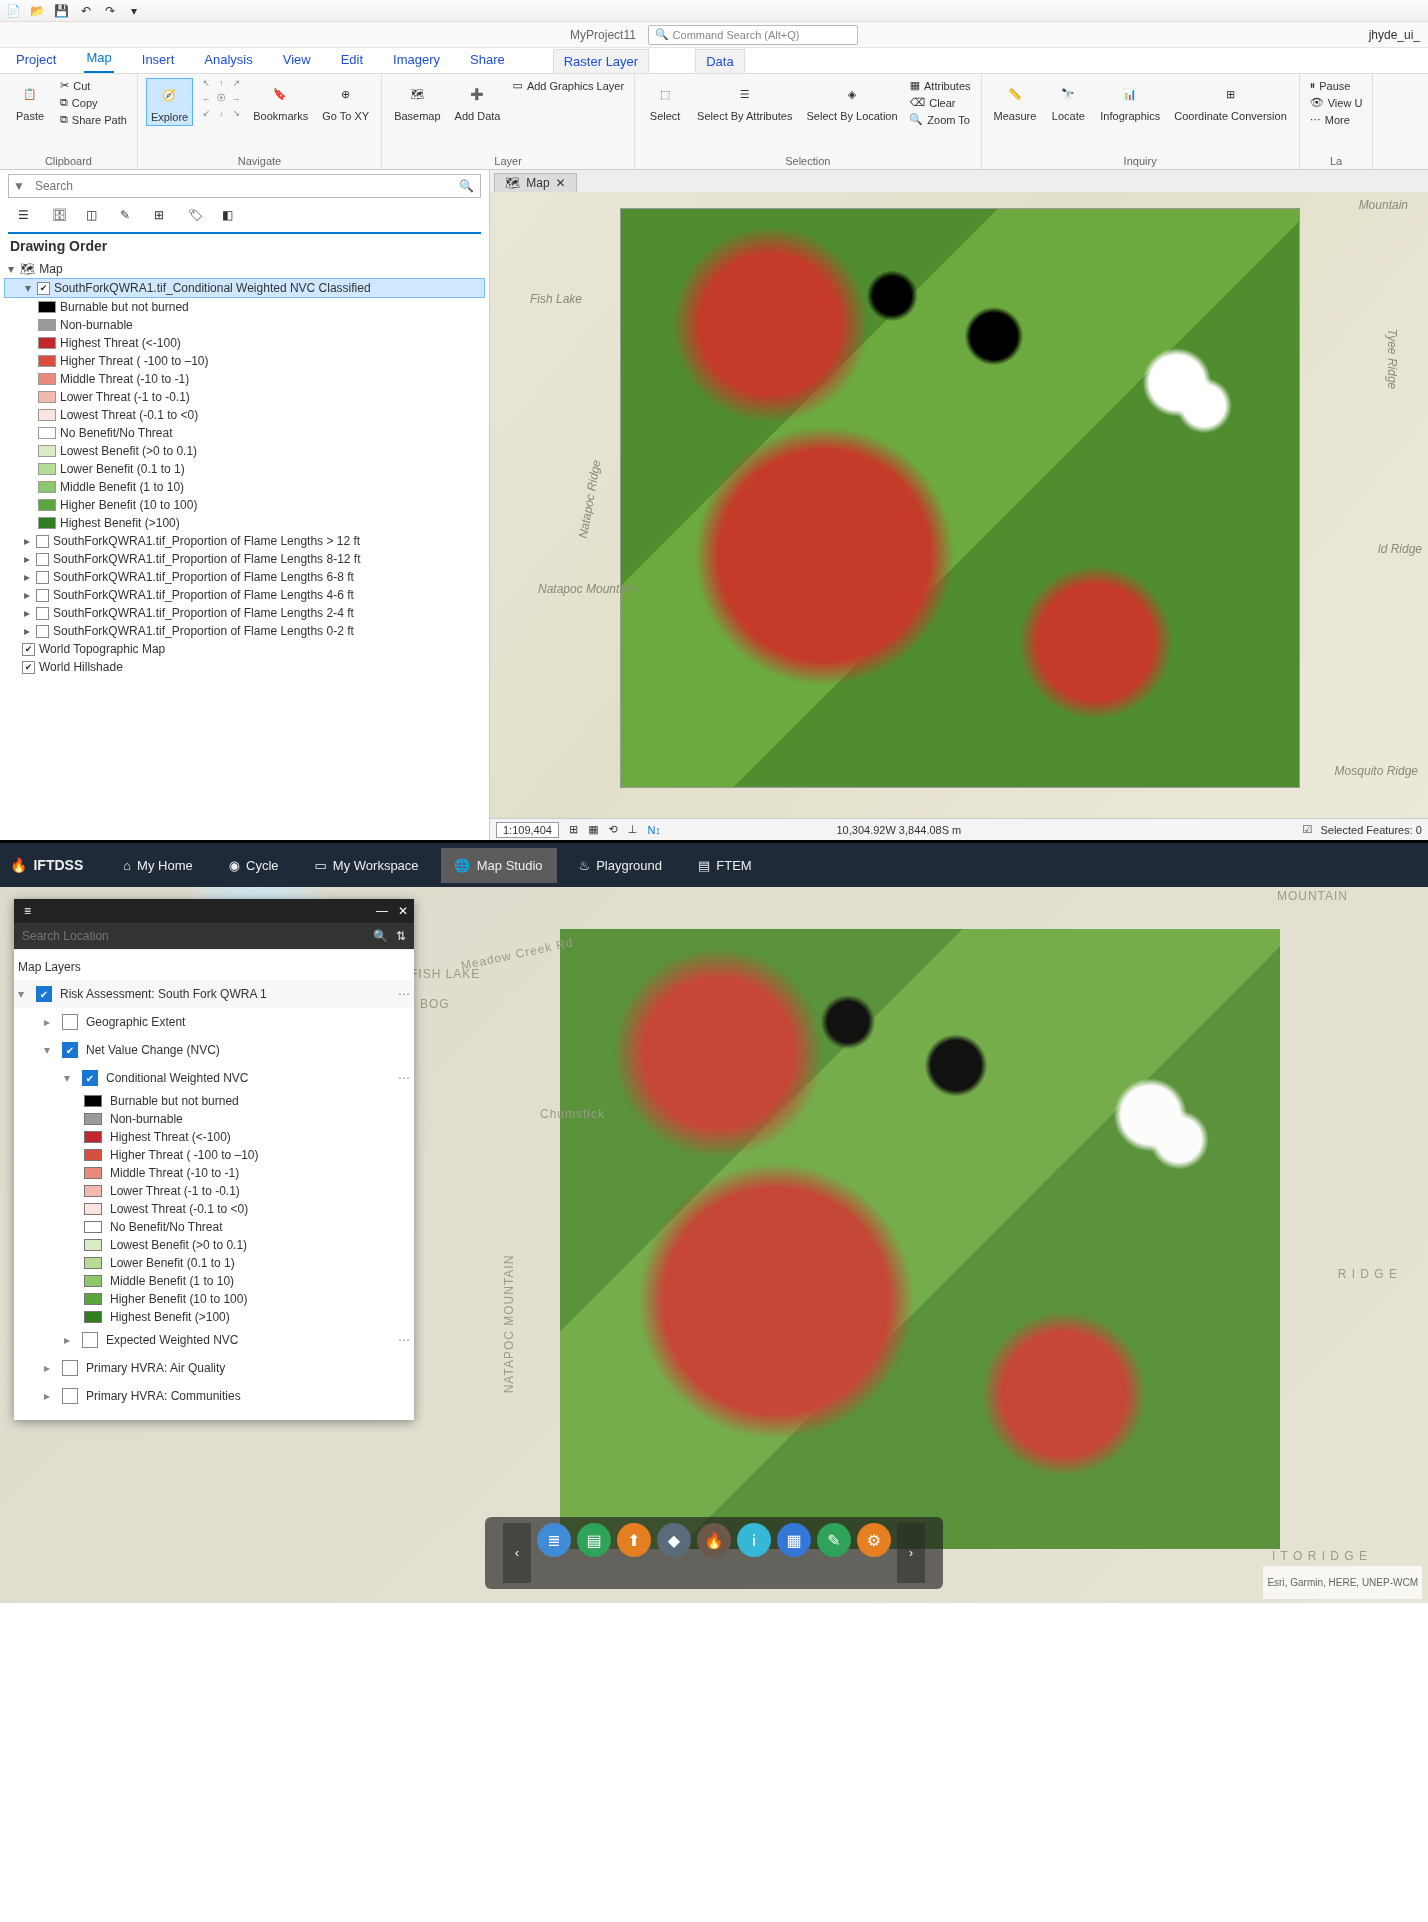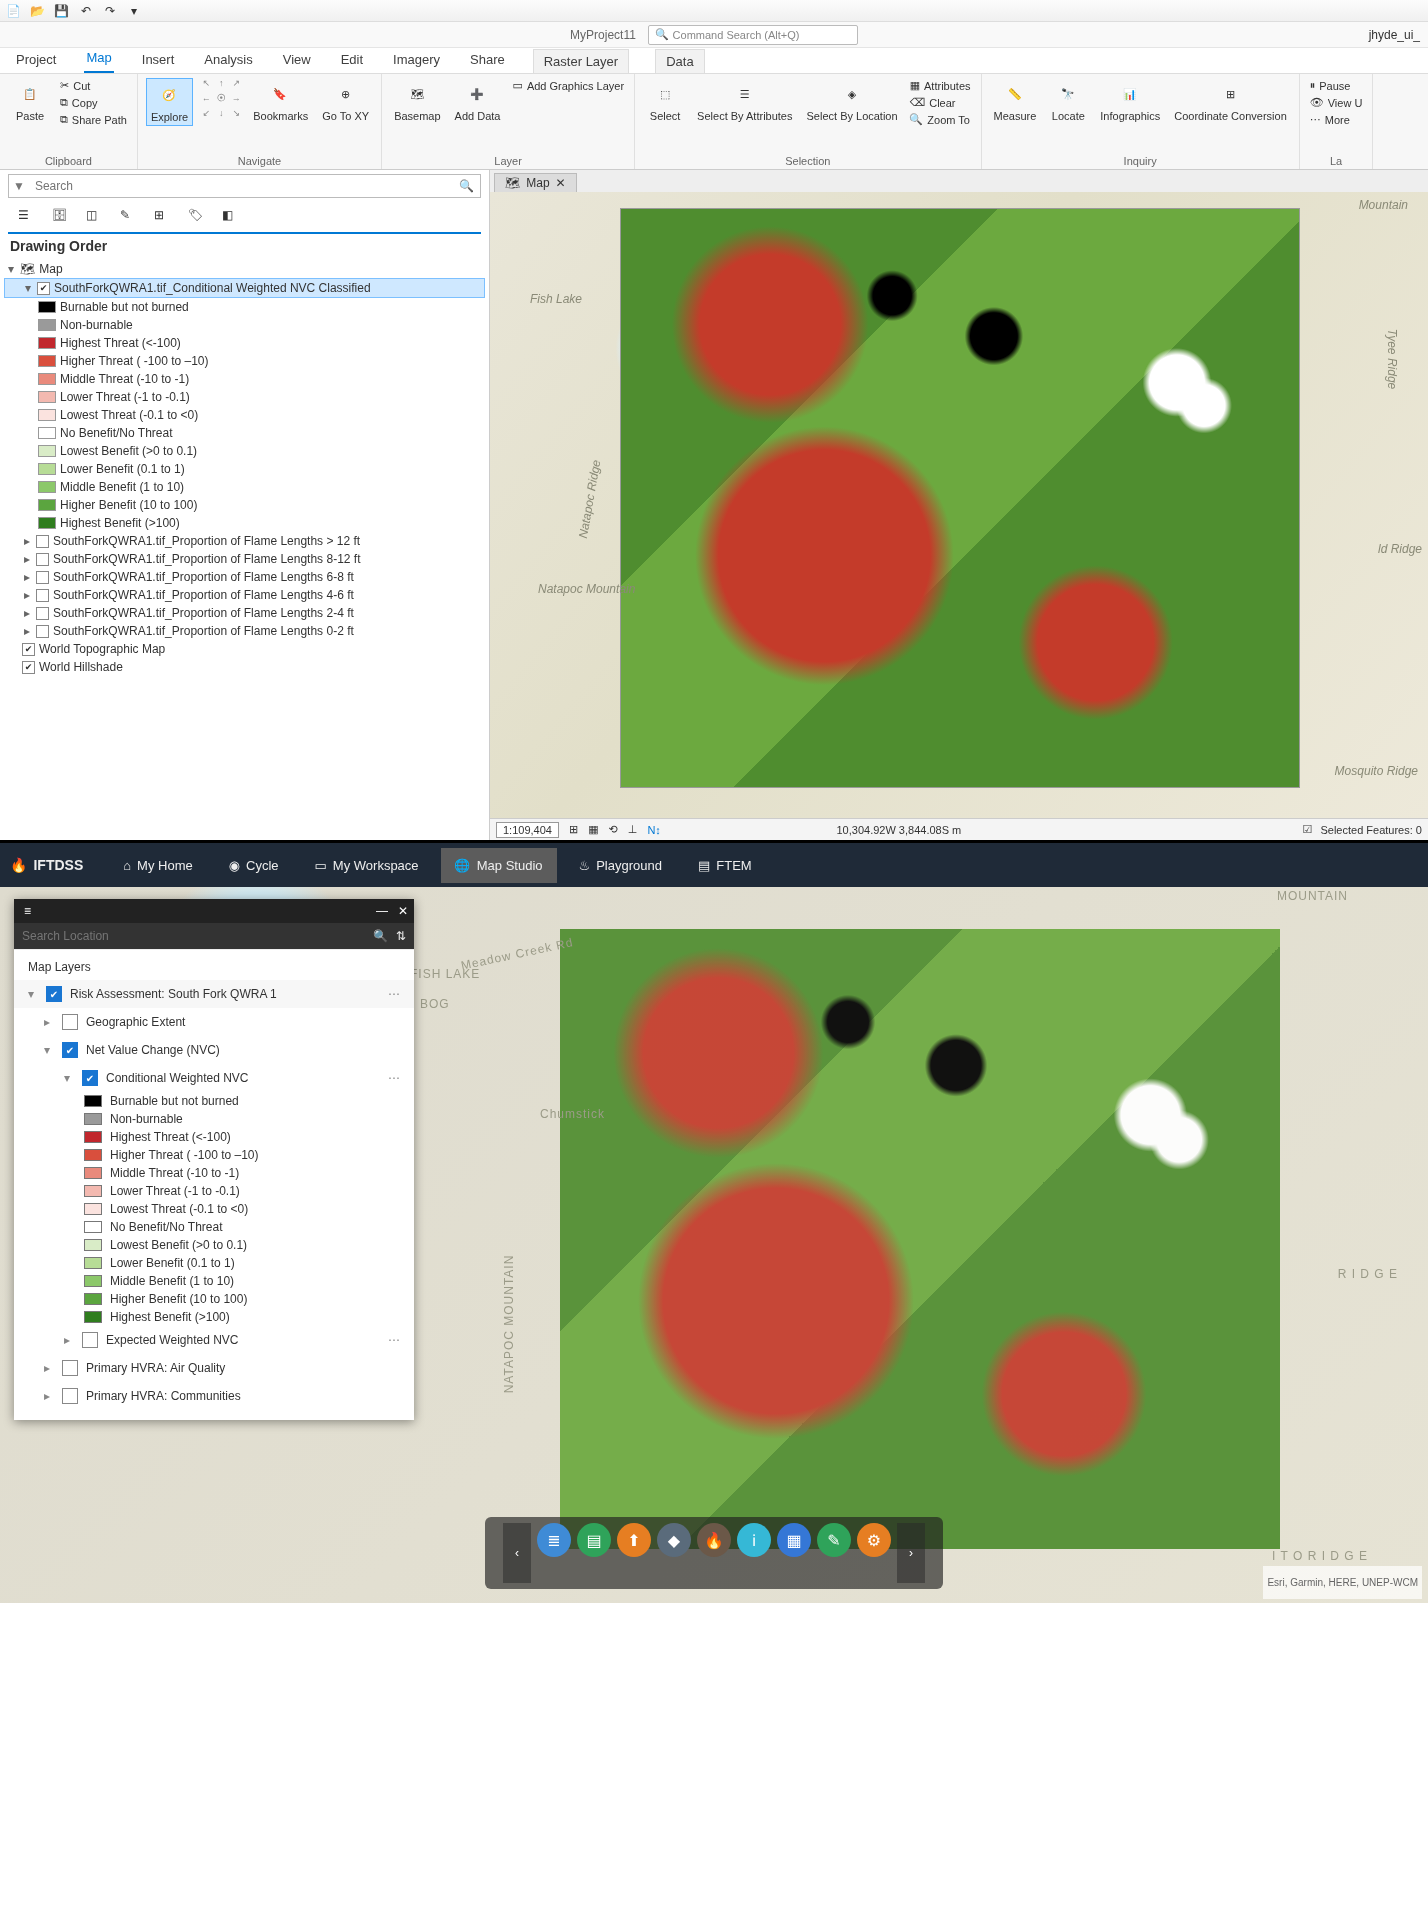--- a/index.html
+++ b/index.html
@@ -7,23 +7,23 @@
 
   
   .arcgis { display: flex; flex-direction: column; border-bottom: 3px solid #000; }
   .qat { height: 22px; background: linear-gradient(#fcfcfc,#f0f0f0); display: flex; align-items: center; padding: 0 6px; gap: 8px; border-bottom: 1px solid #ddd; }
   .qat-icon { width: 16px; height: 16px; display: inline-flex; align-items: center; justify-content: center; }
   .title-row { height: 26px; display: flex; align-items: center; justify-content: center; background: #f9f9f9; position: relative; border-bottom: 1px solid #e5e5e5; }
   .title-row .project-name { font-size: 12px; color: #666; margin-right: 12px; }
   .cmd-search { width: 210px; height: 20px; border: 1px solid #bbb; border-radius: 2px; padding: 0 6px; font-size: 11px; color: #888; display:flex; align-items:center; gap:4px; background:#fff;}
   .title-row .user { position: absolute; right: 8px; font-size: 12px; }
   .ribbon-tabs { height: 26px; display: flex; align-items: flex-end; padding-left: 14px; gap: 26px; border-bottom:1px solid #ddd;}
-  .ribbon-tab { font-size: 13px; padding: 4px 2px 6px; cursor: pointer; color:#404040; }
+  .ribbon-tab { font-size: 13px; padding: 4px 2px 6px; cursor: pointer; color:#1d4ed8; }
   .ribbon-tab.active { border-bottom: 2px solid #0078d4; color:#0078d4; font-weight:500;}
-  .ribbon-tab.ctx { background:#f2f2f2; padding:4px 10px; border:1px solid #ddd; border-bottom:none; }
+  .ribbon-tab.ctx { background:#f2f2f2; padding:4px 10px; border:1px solid #ddd; border-bottom:none; margin-left:20px;}
   .ribbon { height: 96px; background: #f7f7f7; display: flex; border-bottom: 1px solid #ccc; }
   .ribbon-group { display: flex; flex-direction: column; justify-content: space-between; border-right: 1px solid #e0e0e0; padding: 4px 8px 2px; }
   .ribbon-group-body { display: flex; align-items: flex-start; gap: 6px; flex:1; }
   .ribbon-group-label { font-size: 11px; color: #666; text-align: center; padding-top:2px; }
   .rb-btn { display: flex; flex-direction: column; align-items: center; gap: 2px; padding: 2px 4px; font-size: 11px; cursor: pointer; min-width:44px;}
   .rb-btn.active { background: #cce8ff; border:1px solid #5cb3ff; }
   .rb-btn .ico { width: 28px; height: 28px; display:flex; align-items:center; justify-content:center;}
   .rb-small { font-size: 11px; display:flex; align-items:center; gap:4px; padding:1px 2px; cursor:pointer;}
   .rb-stack { display:flex; flex-direction:column; gap:2px; }
   .arrow-cluster { display:grid; grid-template-columns:repeat(3,14px); grid-template-rows:repeat(3,14px); gap:1px;}
@@ -85,21 +85,21 @@
       radial-gradient(circle at 86% 34%, #ffffff 0 3%, transparent 4%),
       radial-gradient(circle at 40% 15%, #000 0 3%, transparent 4%),
       radial-gradient(circle at 55% 22%, #000 0 4%, transparent 5%),
       linear-gradient(135deg,#4f8d2f 0 30%,#6ca93f 30% 55%,#4f8d2f 55% 100%);
     opacity:0.92;}
   .ift-panel{ position:absolute; left:14px; top:56px; width:400px; background:#fff; box-shadow:0 2px 10px rgba(0,0,0,.4); font-size:12px;}
   .ift-panel-hdr{ height:24px; background:#222; color:#fff; display:flex; align-items:center; justify-content:flex-end; padding:0 6px; gap:10px;}
   .ift-panel-search{ display:flex; align-items:center; padding:6px 8px; gap:8px; border-bottom:1px solid #eee; background:#333; color:#eee;}
   .ift-panel-search input{ flex:1; border:none; background:#333; color:#ddd; outline:none; font-size:12px;}
   .ift-panel-body{ max-height:640px; overflow:auto; padding:4px 0 10px;}
-  .ift-row{ display:flex; align-items:center; gap:8px; padding:6px 14px; font-size:12px;}
+  .ift-row{ display:flex; align-items:center; gap:8px; padding:6px 4px; font-size:12px;}
   .ift-row.group{ background:#f7f7f7;}
   .ift-row .arrow{ width:10px; color:#888;}
   .ift-cb{ width:16px; height:16px; border:1px solid #888; display:inline-flex; align-items:center; justify-content:center; background:#fff;}
   .ift-cb.on{ background:#1976d2; border-color:#1976d2; color:#fff;}
   .ift-cb.on::after{content:"✔"; font-size:10px;}
   .ift-more{ margin-left:auto; color:#888; cursor:pointer;}
   .ift-legend{ padding-left:70px;}
   .ift-legend .lg{ display:flex; align-items:center; gap:8px; padding:2px 0;}
   .ift-legend .sw{ width:18px; height:12px; border:1px solid #777;}
   .ift-toolbar{ position:absolute; bottom:14px; left:50%; transform:translateX(-50%); display:flex; gap:6px; background:rgba(30,30,30,.65); padding:6px 18px; border-radius:6px;}

